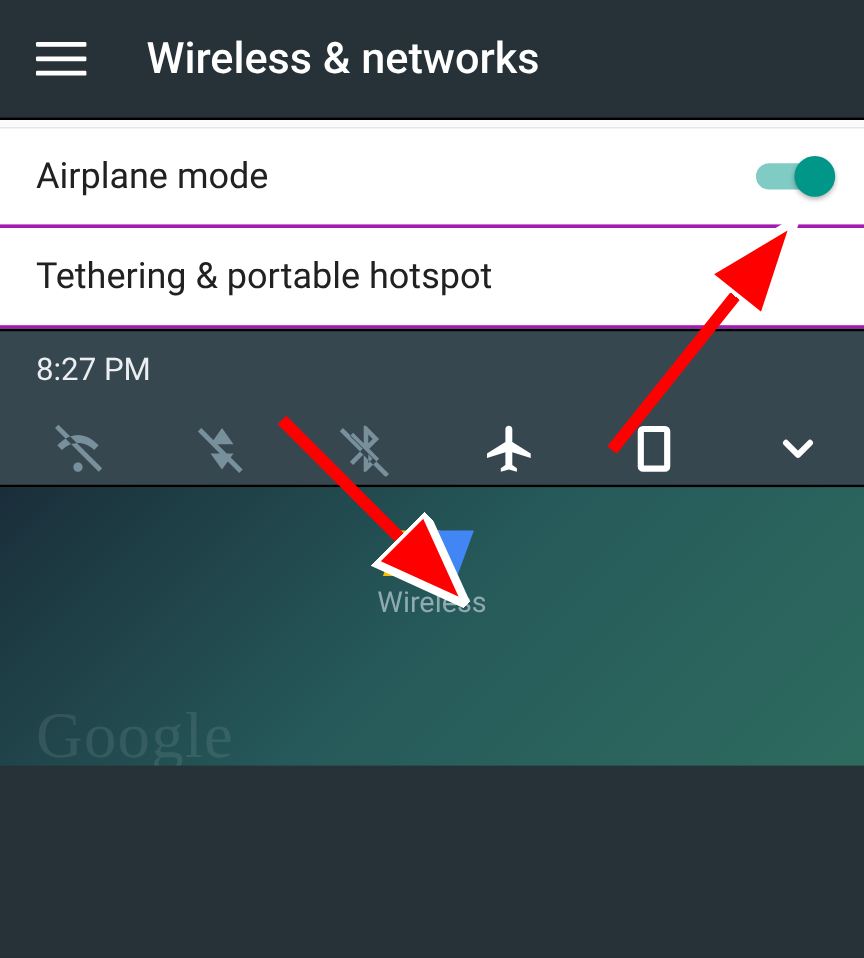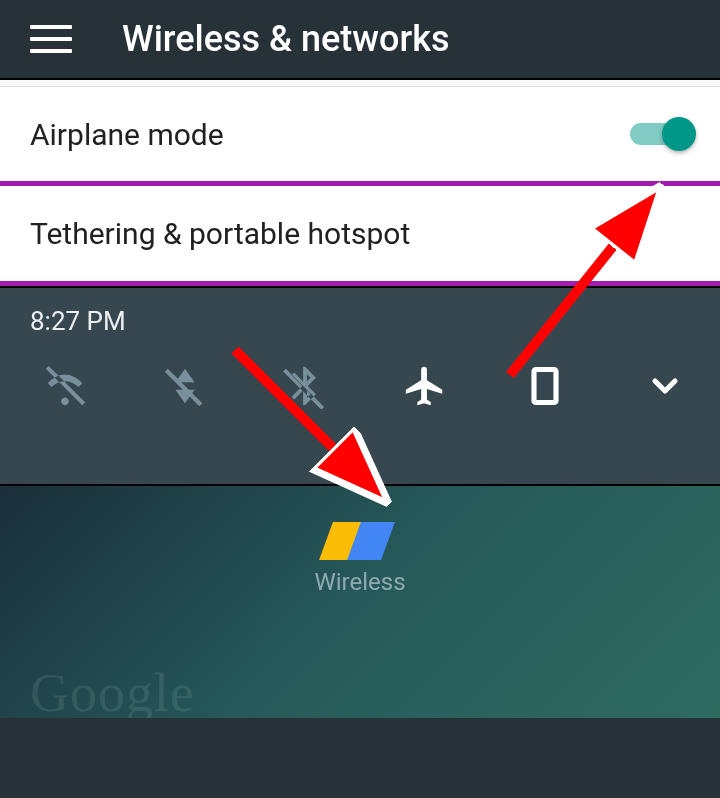--- a/index.html
+++ b/index.html
@@ -6,21 +6,21 @@
   body {
     font-family: Roboto, "Helvetica Neue", Arial, sans-serif;
     width: 720px;
     height: 798px;
     overflow: hidden;
     background: #263238;
     position: relative;
   }
   .header {
     background: #263238;
-    height: 80px;
+    height: 100px;
     display: flex;
     align-items: center;
     padding: 0 30px;
     gap: 50px;
     border-bottom: 2px solid #000;
   }
   .hamburger {
     width: 42px;
     display: flex;
     flex-direction: column;
@@ -37,26 +37,26 @@
     color: #fff;
     font-size: 36px;
     font-weight: 500;
   }
   .settings-list {
     background: #fafafa;
     padding-top: 6px;
   }
   .setting-row {
     background: #fff;
-    height: 100px;
+    height: 84px;
     display: flex;
     align-items: center;
     justify-content: space-between;
     padding: 0 30px;
-    border-bottom: 5px solid #a21caf;
+    border-bottom: 3px solid #a21caf;
     cursor: pointer;
   }
   .setting-row:first-child { border-top: 1px solid #e0e0e0; }
   .setting-label {
     font-size: 30px;
     color: #212121;
   }
   .toggle {
     position: relative;
     width: 60px;
@@ -77,21 +77,21 @@
     width: 34px;
     height: 34px;
     background: #009688;
     border-radius: 50%;
     top: -4px;
     right: -6px;
     box-shadow: 0 2px 4px rgba(0,0,0,0.3);
   }
   .quick-settings {
     background: #37474f;
-    height: 200px;
+    height: 132px;
     border-top: 2px solid #000;
     border-bottom: 2px solid #000;
     padding: 18px 30px 0 30px;
   }
   .qs-time {
     color: #eceff1;
     font-size: 26px;
     margin-bottom: 25px;
   }
   .qs-icons {

